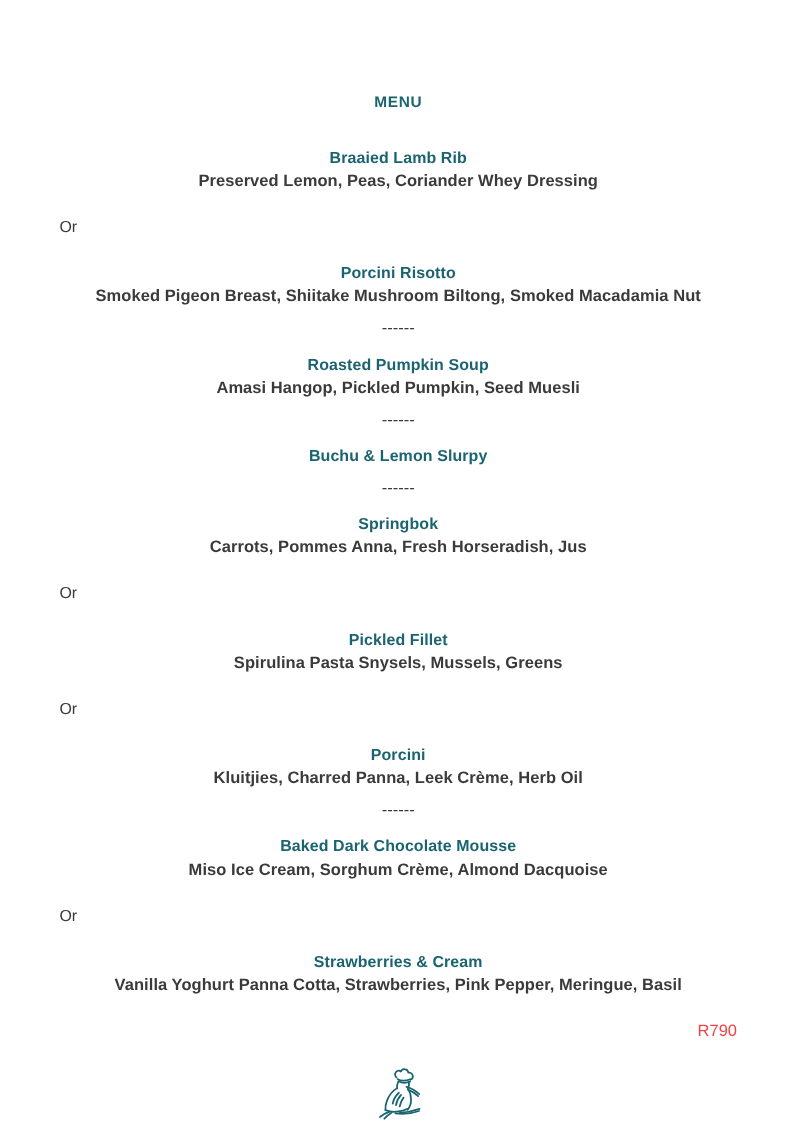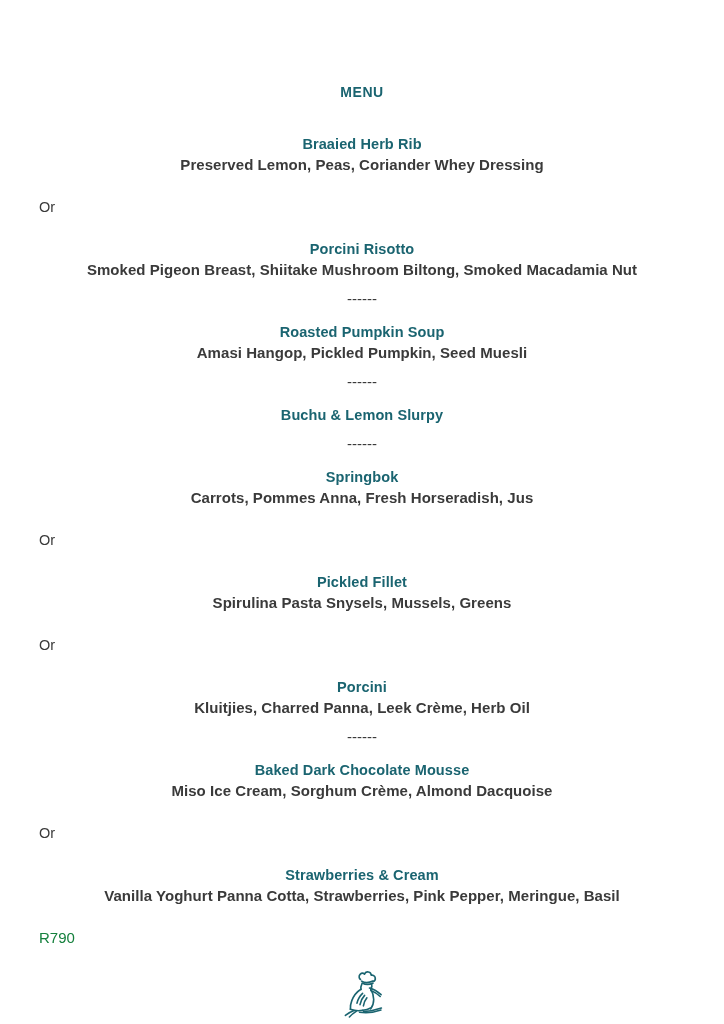--- a/index.html
+++ b/index.html
@@ -15,21 +15,21 @@
     color: #3a3a3a;
     -webkit-font-smoothing: antialiased;
     overflow: hidden;
   }
   .page {
     width: 724px;
     height: 1024px;
     background: #ffffff;
     position: relative;
     box-sizing: border-box;
-    padding: 0 39px;
+    padding: 0 54px;
   }
   .menu-title {
     text-align: center;
     color: #1a6470;
     font-size: 14px;
     font-weight: bold;
     letter-spacing: 0.6px;
     margin: 0;
     padding-top: 84px;
     line-height: 16px;
@@ -62,22 +62,22 @@
   }
   .sep {
     text-align: center;
     color: #3a3a3a;
     font-size: 15px;
     line-height: 18px;
     margin: 0;
     letter-spacing: 0px;
   }
   .price {
-    text-align: left;
-    color: #15803d;
+    text-align: right;
+    color: #ef4444;
     font-size: 15px;
     line-height: 20px;
     margin: 0;
   }
   
   .sp-34 { height: 34px; }
   .sp-22 { height: 22px; }
   .sp-14 { height: 14px; }
   .sp-10 { height: 10px; }
   .logo-wrap {
@@ -95,21 +95,21 @@
 </head>
 <body>
 
 <div class="page">
 
   <h1 class="menu-title">MENU</h1>
 
   <div class="sp-34"></div>
 
   <div class="dish">
-    <div class="dish-name">Braaied Herb Rib</div>
+    <div class="dish-name">Braaied Lamb Rib</div>
     <div class="dish-desc">Preserved Lemon, Peas, Coriander Whey Dressing</div>
   </div>
 
   <div class="sp-22"></div>
   <div class="or">Or</div>
   <div class="sp-22"></div>
 
   <div class="dish">
     <div class="dish-name">Porcini Risotto</div>
     <div class="dish-desc">Smoked Pigeon Breast, Shiitake Mushroom Biltong, Smoked Macadamia Nut</div>

